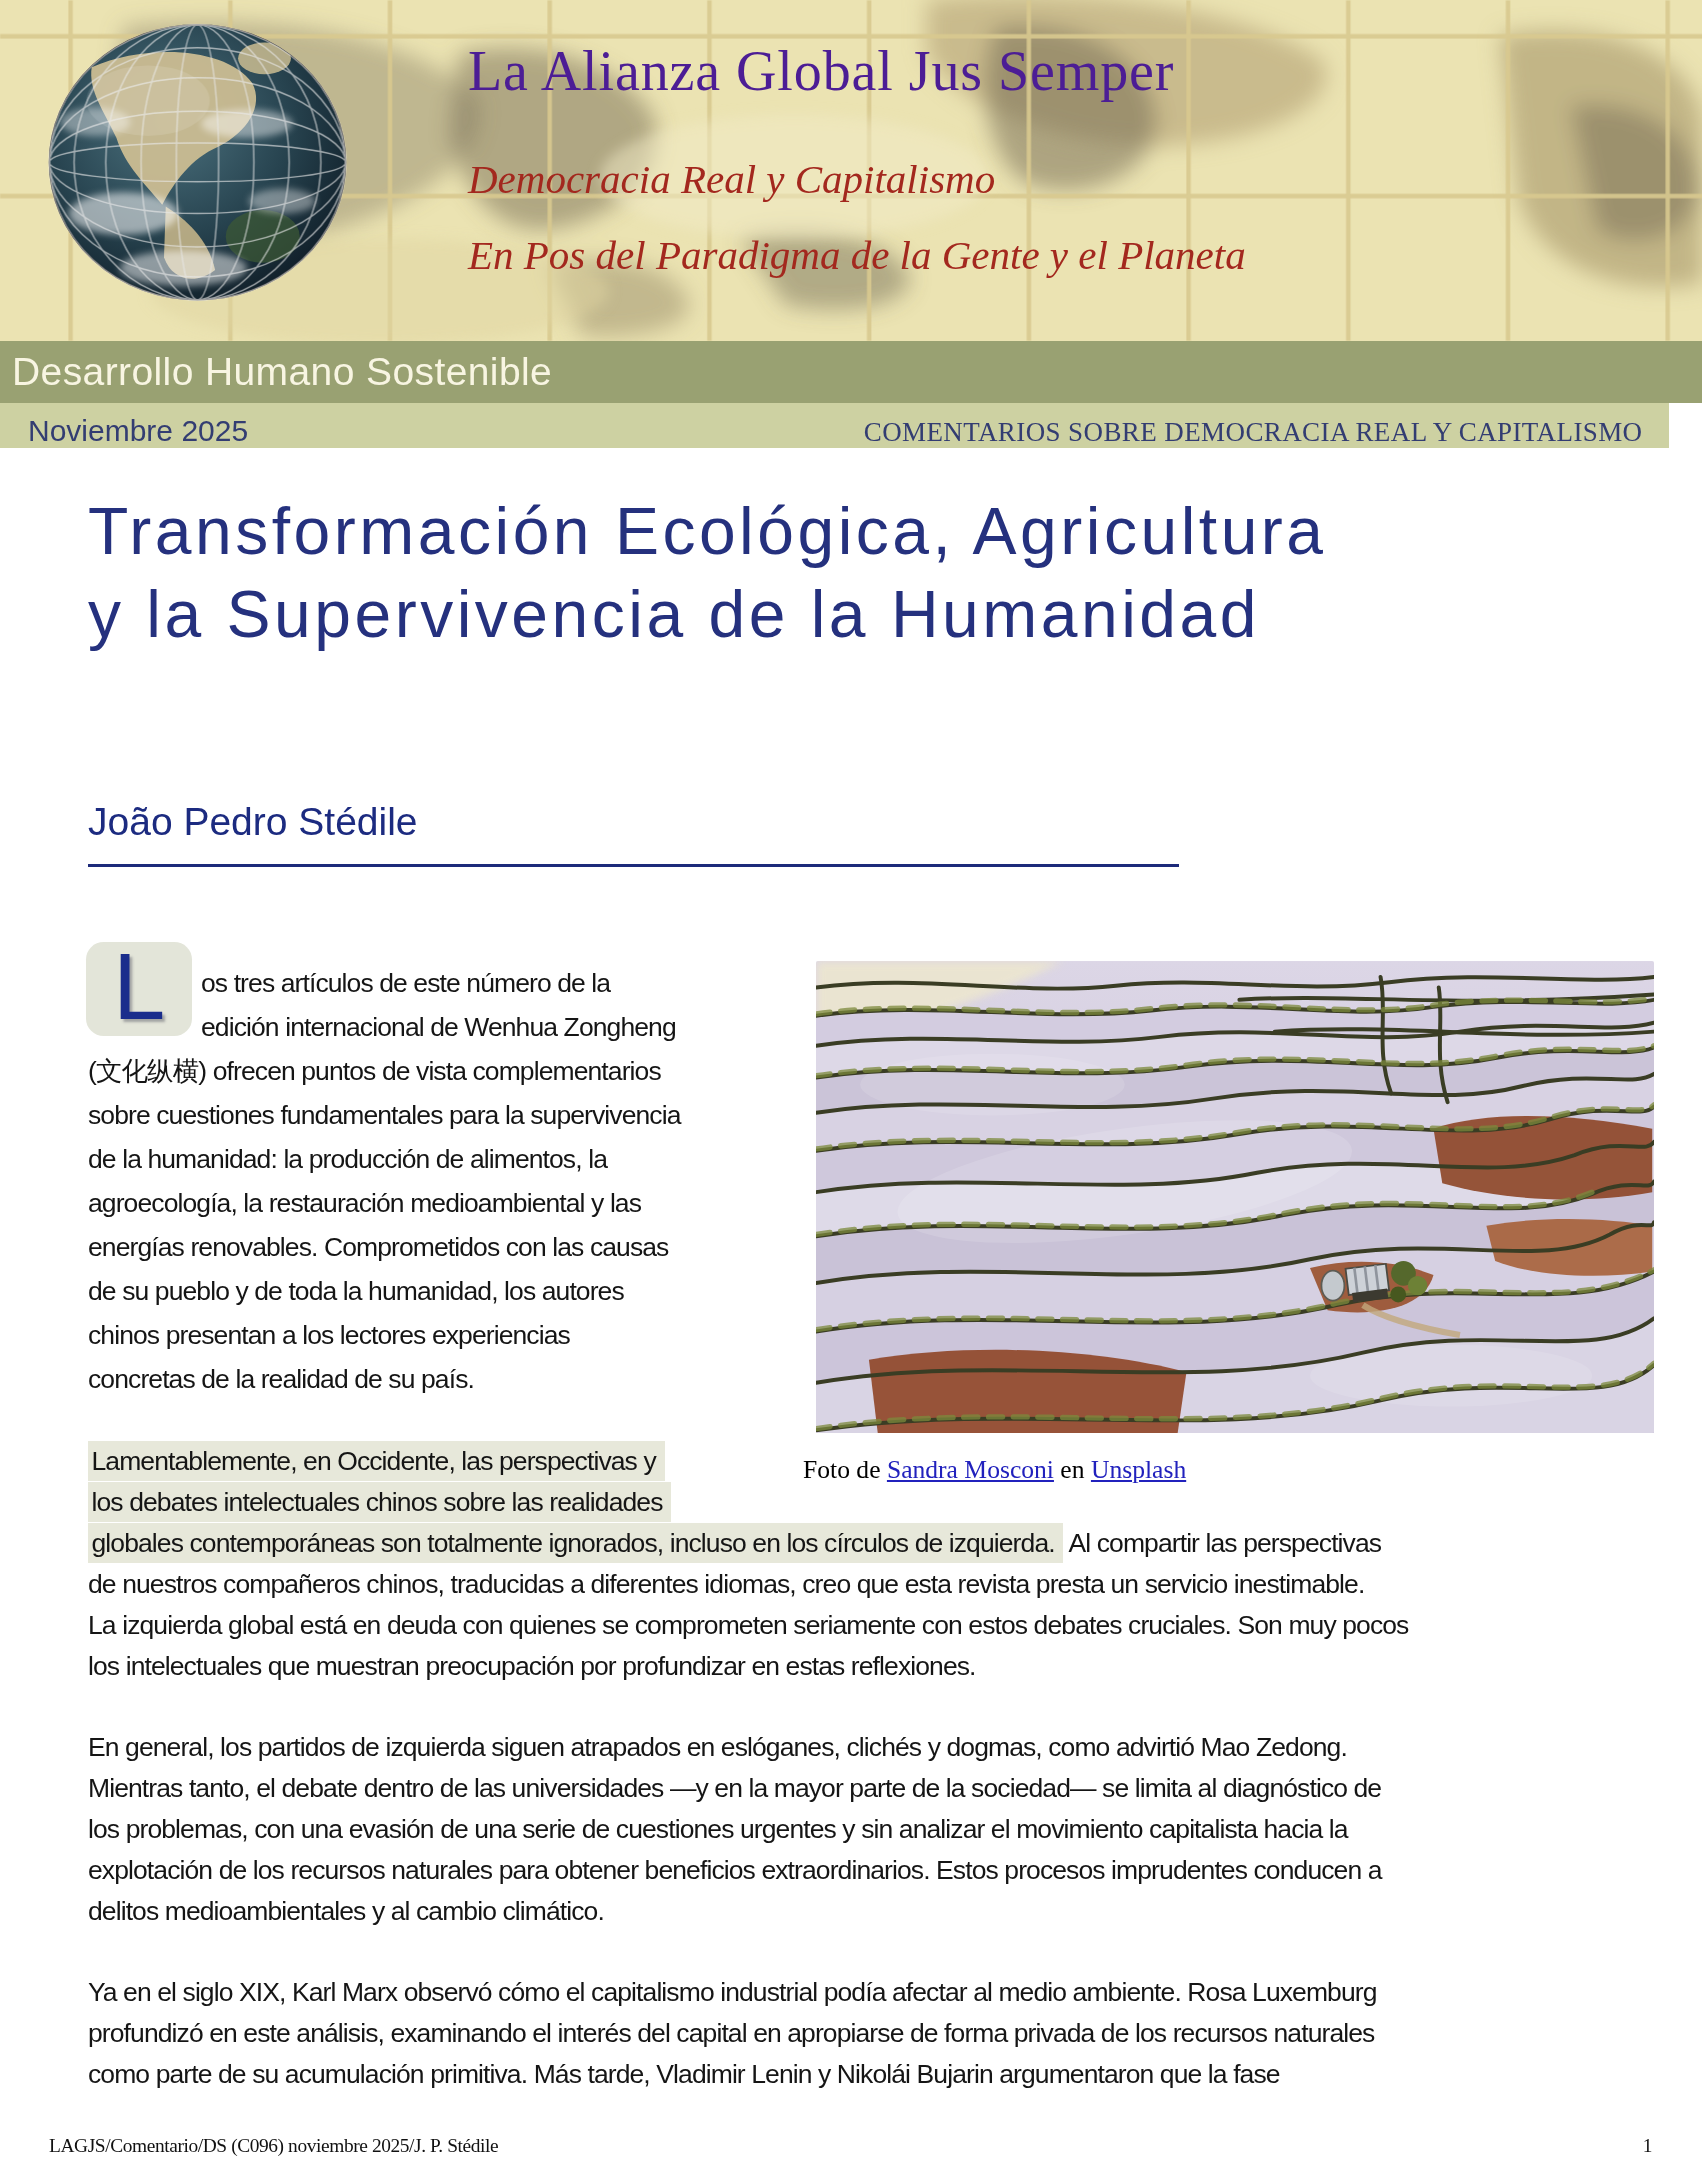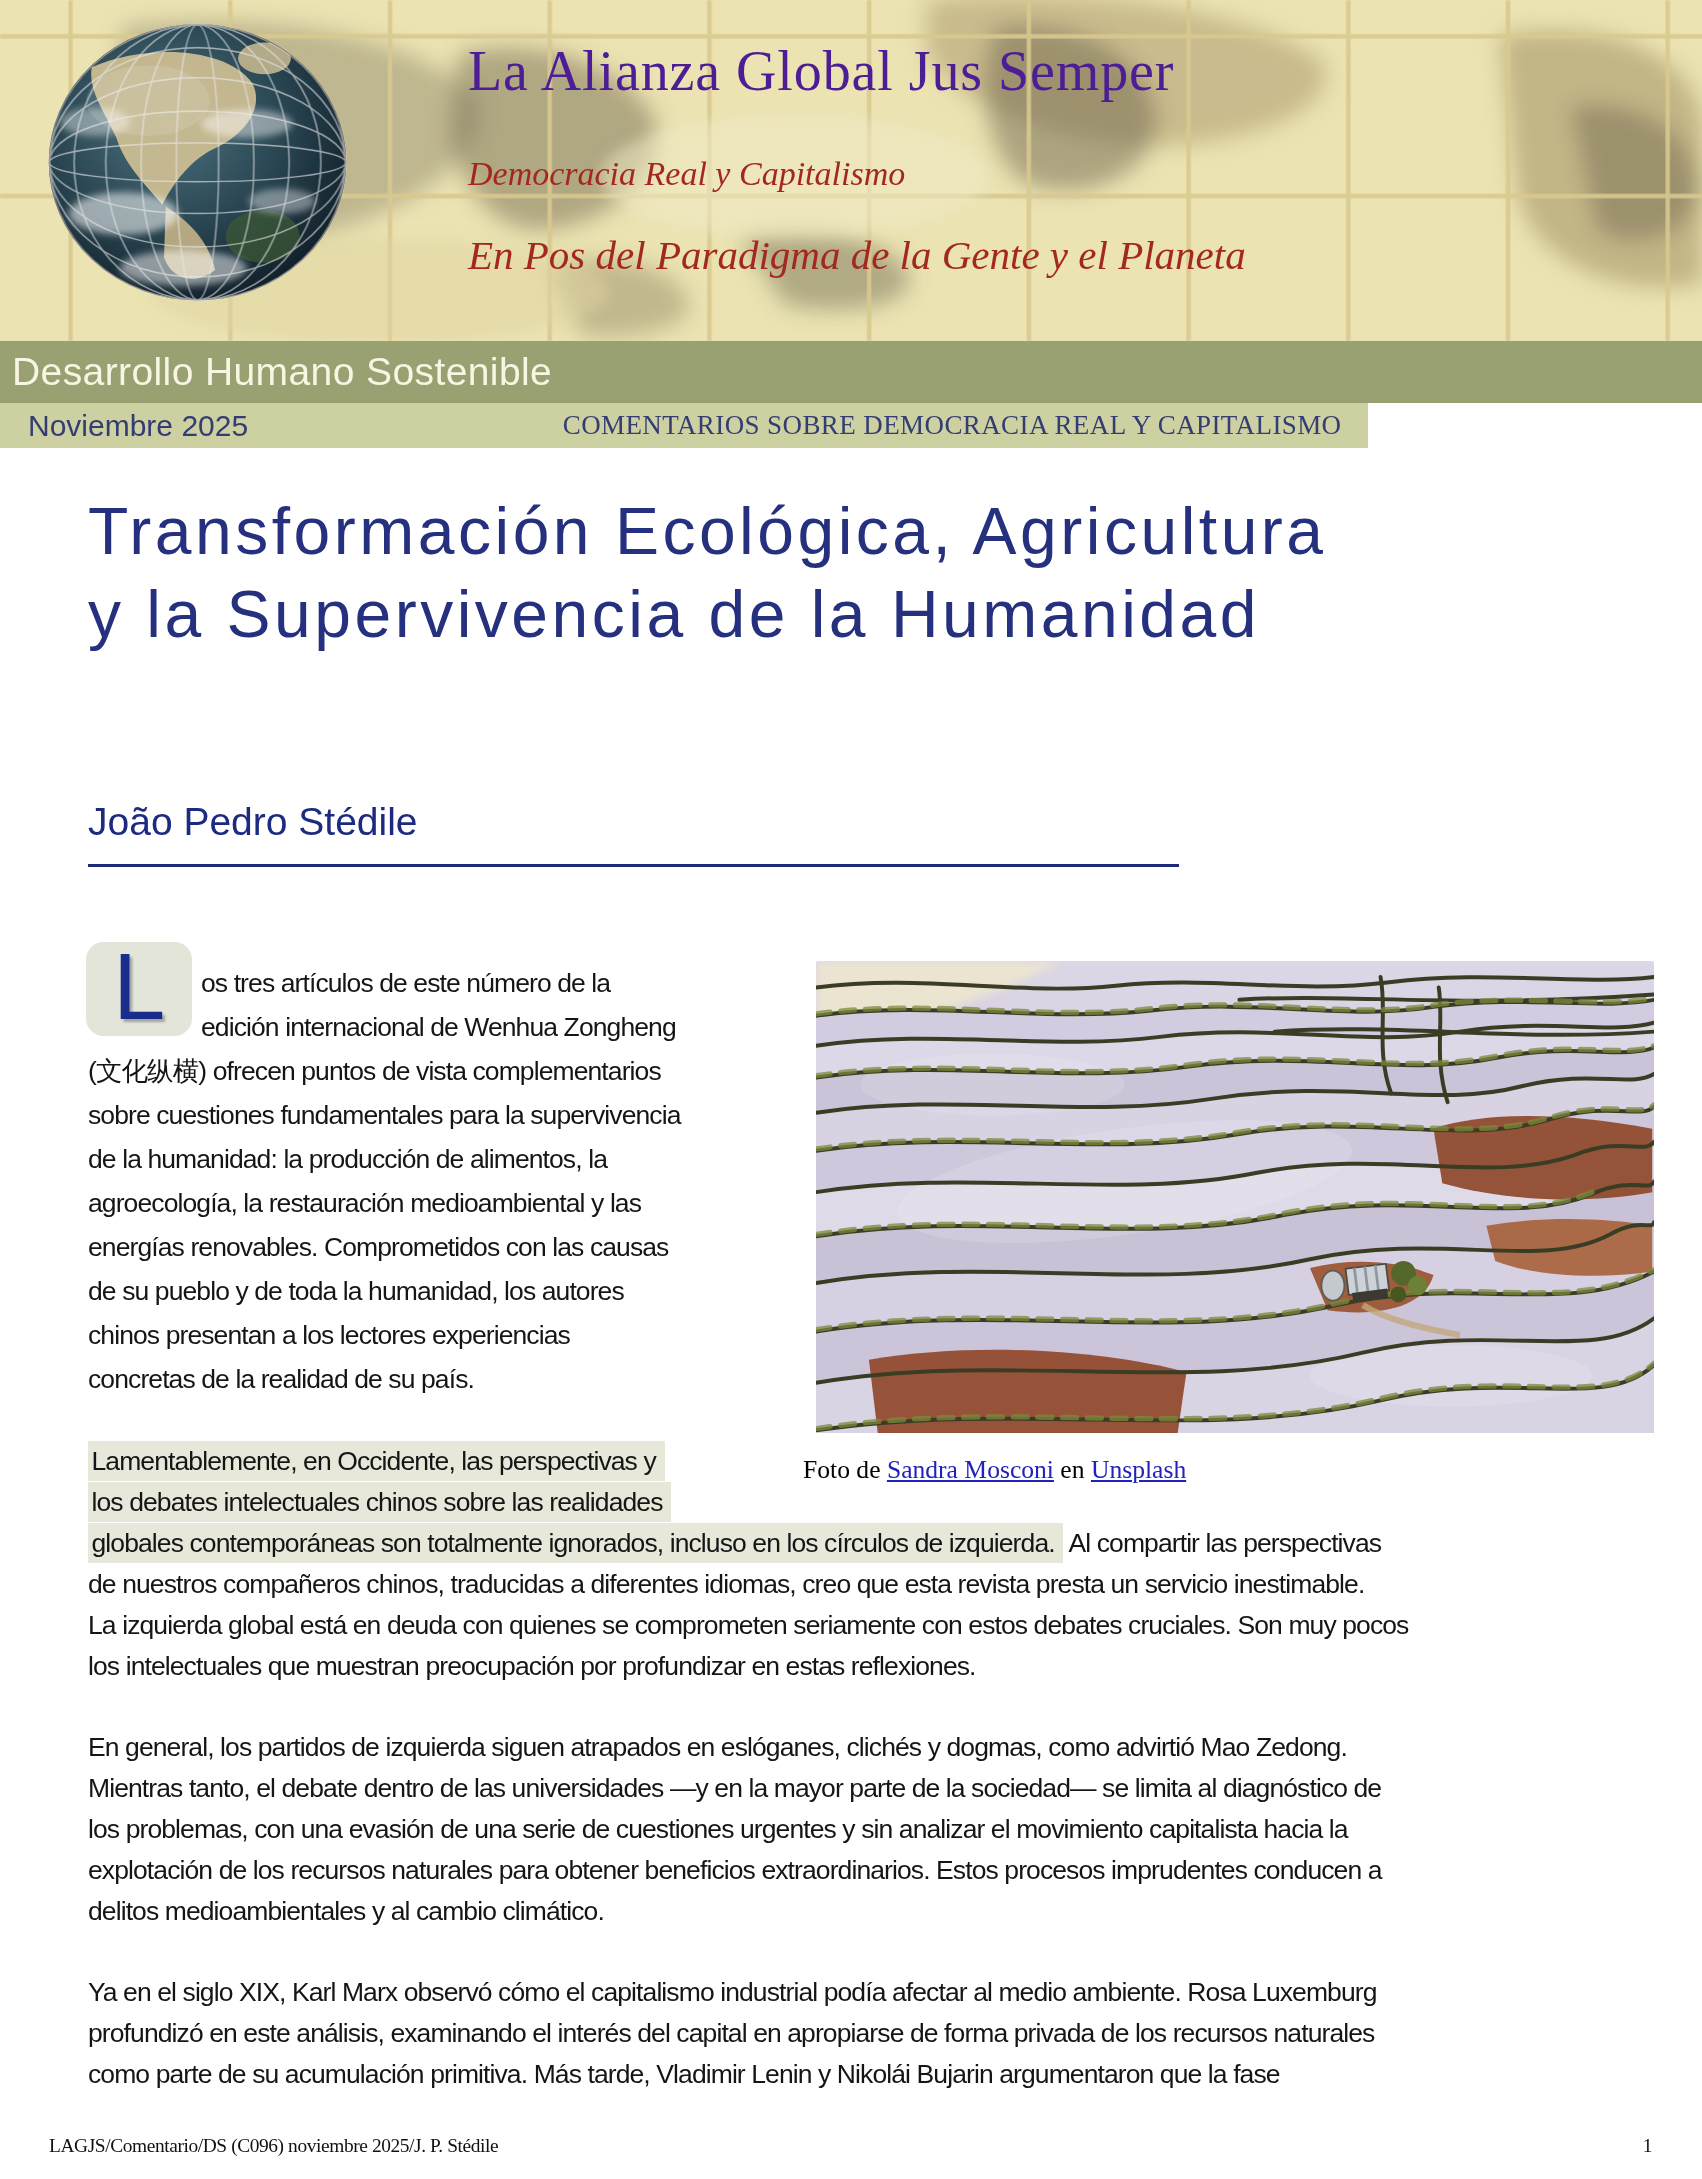--- a/index.html
+++ b/index.html
@@ -8,30 +8,30 @@
 
   
   .banner{position:relative;width:1703px;height:341px;background:#ebe3b2;overflow:hidden;}
   .banner svg.mapbg{position:absolute;left:0;top:0;}
   .globe{position:absolute;left:42px;top:16px;width:311px;height:298px;}
   .masthead{position:absolute;right:0;top:39px;width:1235px;
             font-family:"Liberation Serif",serif;font-weight:500;
             font-size:56px;letter-spacing:0.9px;color:#4c1d95;}
   .sub1{position:absolute;right:0;top:155px;width:1235px;
         font-family:"Liberation Serif",serif;font-style:italic;
-        font-size:34px;color:#a3281e;}
+        font-size:41px;color:#a3281e;}
   .sub2{position:absolute;right:0;top:231px;width:1235px;
         font-family:"Liberation Serif",serif;font-style:italic;
         font-size:41px;color:#a3281e;}
 
   
   .bar1{width:1703px;height:62px;background:#99a172;box-sizing:border-box;padding-left:12px;
         line-height:62px;font-size:39px;color:#f8f5e2;letter-spacing:0.4px;}
-  .bar2{width:1368px;height:45px;background:#cdd1a2;box-sizing:border-box;padding:0 26.5px 0 28px;
-        display:flex;justify-content:space-between;align-items:center;color:#333d72;}
+  .bar2{width:1669px;height:45px;background:#cdd1a2;box-sizing:border-box;padding:0 26.5px 0 28px;
+        display:flex;justify-content:space-between;align-items:flex-end;color:#333d72;}
   .bar2 .date{font-size:30px;}
   .bar2 .cat{font-size:27px;letter-spacing:0.4px;font-family:Liberation Serif, serif;}
 
   
   .content{position:relative;padding:0 49px 0 88px;margin-top:42px;}
   .article-title{margin:41px 0 0 0;font-weight:400;color:#25317e;
                  font-size:66px;line-height:83px;letter-spacing:3.5px;}
   .author{margin:141px 0 0 0;font-weight:400;color:#1c2b80;font-size:39px;line-height:49px;}
   .author-rule{margin-top:17.6px;width:1091px;height:3.5px;background:#1d2a7a;}
 

